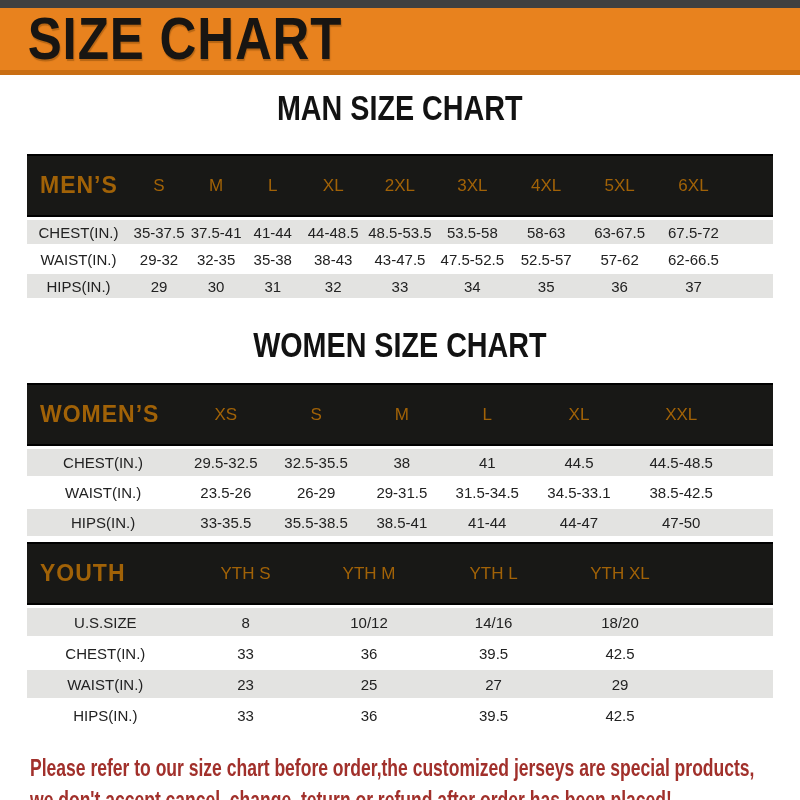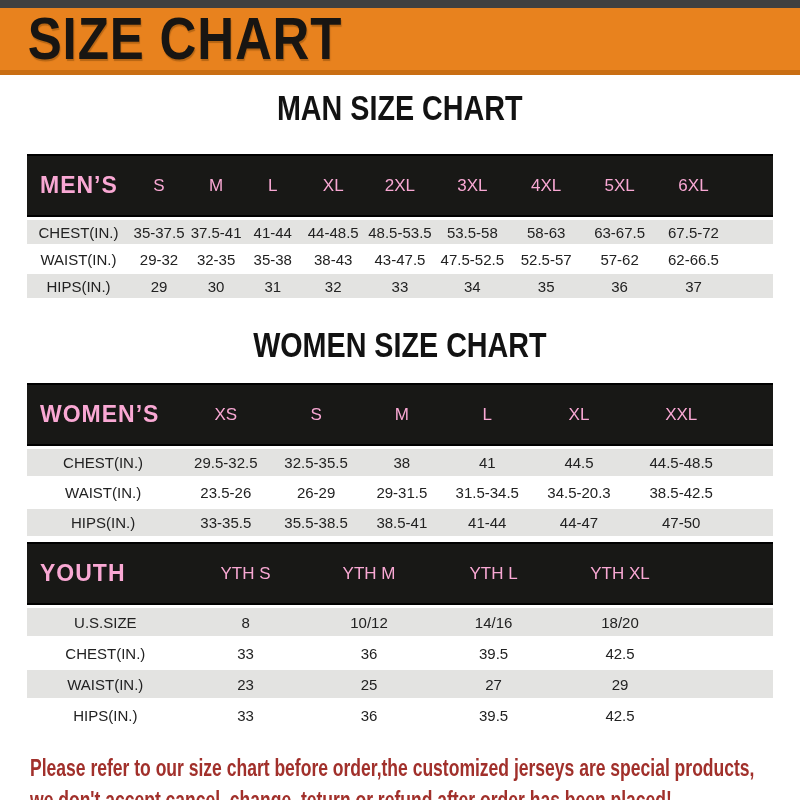--- a/index.html
+++ b/index.html
@@ -32,21 +32,21 @@
   .m-man   { margin: 15px 0 26px; }
   .m-women { margin: 26px 0 18px; }
   .m-youth { margin: 30px 0 18px; }
   
   table.size-table {
     width: 746px; margin: 0 auto; table-layout: fixed;
     border-collapse: separate; border-spacing: 0 3px;
     font-size: 15px; color: #222;
   }
   .size-table th {
-    background: #181816; color: #f9a8d4; font-weight: normal;
+    background: #181816; color: #a16207; font-weight: normal;
     font-size: 17px; text-align: center; padding: 16px;
     border-top: 2px solid #000; border-bottom: 2px solid #000;
   }
   .size-table th.lbl {
     text-align: left; padding-left: 13px;
     font-size: 23px; font-weight: bold; letter-spacing: 1px;
   }
   .size-table td { text-align: center; padding: 0; background: #fff; }
   .size-table tbody tr:nth-child(odd) td { background: #E3E3E1; }
   .men   th { height: 33px; }
@@ -181,21 +181,21 @@
           <td>44.5</td>
           <td>44.5-48.5</td>
           <td></td>
         </tr>
         <tr>
           <td>WAIST(IN.)</td>
           <td>23.5-26</td>
           <td>26-29</td>
           <td>29-31.5</td>
           <td>31.5-34.5</td>
-          <td>34.5-20.3</td>
+          <td>34.5-33.1</td>
           <td>38.5-42.5</td>
           <td></td>
         </tr>
         <tr>
           <td>HIPS(IN.)</td>
           <td>33-35.5</td>
           <td>35.5-38.5</td>
           <td>38.5-41</td>
           <td>41-44</td>
           <td>44-47</td>

